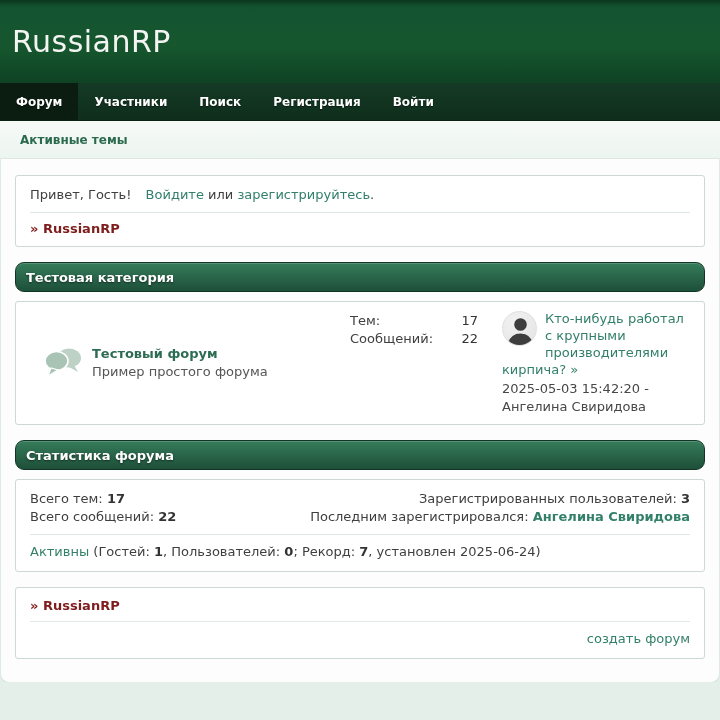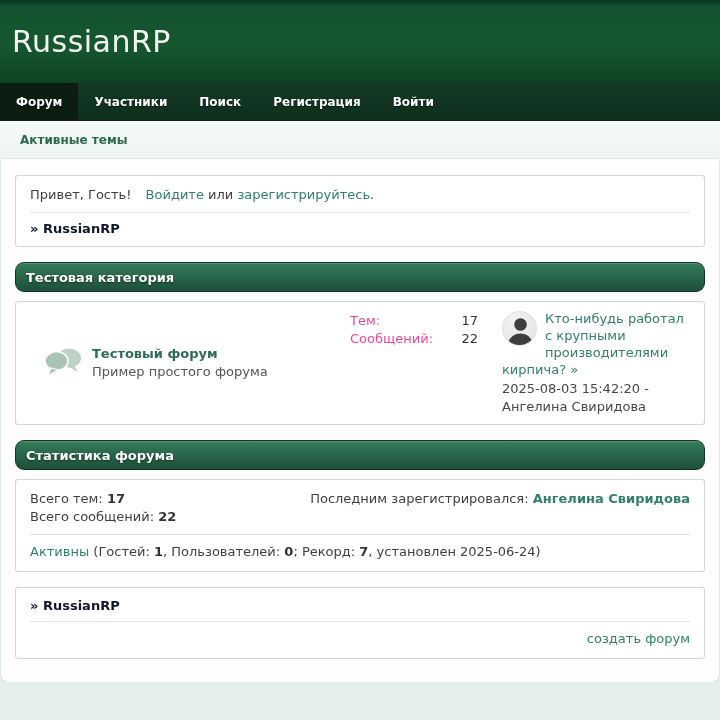--- a/index.html
+++ b/index.html
@@ -52,34 +52,34 @@
     background:linear-gradient(180deg,#357c5a,#1e4f39);
     border:1px solid #123426; border-radius:9px;
     box-shadow:inset 0 1px 0 rgba(255,255,255,0.18);
     display:flex; align-items:center; padding:0 10px;
   }
   .cat-bar .cat-title {
     color:#ffffff; font-size:13px; font-weight:bold;
     text-shadow:0 1px 2px rgba(0,0,0,0.5);
   }
   a.grn, .grn { color:#33806a; text-decoration:none; cursor:pointer; }
-  .board-title { font-weight:bold; color:#0f172a; }
+  .board-title { font-weight:bold; color:#7f1d1d; }
   b, .b { font-weight:bold; color:#333333; }
   
   .welcome-line { line-height:18px; }
   .welcome-line .login { margin-left:10px; }
   
   .forum-box { display:flex; padding:8px 14px; min-height:116px; }
   .forum-main { flex:1; display:flex; align-items:center; padding-left:14px; }
   .forum-icon { width:38px; height:32px; margin-right:10px; flex:0 0 auto; }
   .forum-name { color:#2c6c52; font-size:13px; font-weight:bold; text-decoration:none; line-height:18px; cursor:pointer; display:block; }
   .forum-desc { color:#565656; line-height:18px; }
   .forum-stats { width:128px; padding-top:2px; flex:0 0 auto; }
   .forum-stats .srow { display:flex; justify-content:space-between; line-height:18px; }
-  .forum-stats .slabel { color:#ec4899; }
+  .forum-stats .slabel { color:#404040; }
   .forum-stats .sval { color:#333333; }
   .forum-last { width:188px; margin-left:24px; flex:0 0 auto; line-height:17px; }
   .avatar {
     float:left; width:35px; height:35px; border-radius:50%;
     margin:1px 8px 9px 0; overflow:hidden;
     background:radial-gradient(circle at 35% 30%, #f2f2f2, #e3e3e3);
     border:1px solid #e0e0e0;
   }
   .last-link { color:#33806a; text-decoration:none; cursor:pointer; }
   .last-meta { color:#474747; line-height:18px; margin-top:2px; }
@@ -151,35 +151,36 @@
       </div>
     </div>
     <div class="forum-last">
       <span class="avatar">
         <svg viewBox="0 0 35 35" width="35" height="35">
           <circle cx="17.5" cy="12.5" r="6.3" fill="#3e3e3e"></circle>
           <path d="M4.5 33 Q7 21.5 17.5 21.5 Q28 21.5 30.5 33 Z" fill="#3e3e3e"></path>
         </svg>
       </span>
       <a class="last-link">Кто-нибудь работал с крупными производителями кирпича? »</a>
-      <div class="last-meta">2025-08-03 15:42:20 - Ангелина Свиридова</div>
+      <div class="last-meta">2025-05-03 15:42:20 - Ангелина Свиридова</div>
     </div>
   </div>
 
   <div class="cat-bar">
     <span class="cat-title">Статистика форума</span>
   </div>
 
   <div class="box">
     <div class="stats-cols">
       <div class="stats-col">
         <div><span>Всего тем: </span><b>17</b></div>
         <div><span>Всего сообщений: </span><b>22</b></div>
       </div>
       <div class="stats-col right">
+        <div><span>Зарегистрированных пользователей: </span><b>3</b></div>
         <div><span>Последним зарегистрировался: </span><a class="grn b">Ангелина Свиридова</a></div>
       </div>
     </div>
     <hr>
     <div class="online-line">
       <a class="grn">Активны</a><span> (Гостей: </span><b>1</b><span>, Пользователей: </span><b>0</b><span>; Рекорд: </span><b>7</b><span>, установлен 2025-06-24)</span>
     </div>
   </div>
 
   <div class="box" style="margin-bottom:0;">

